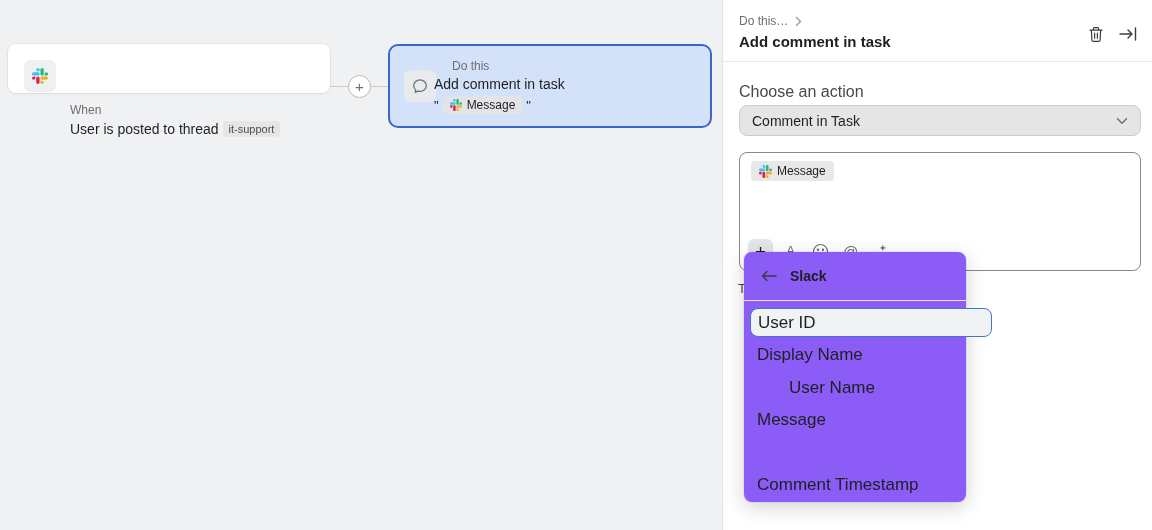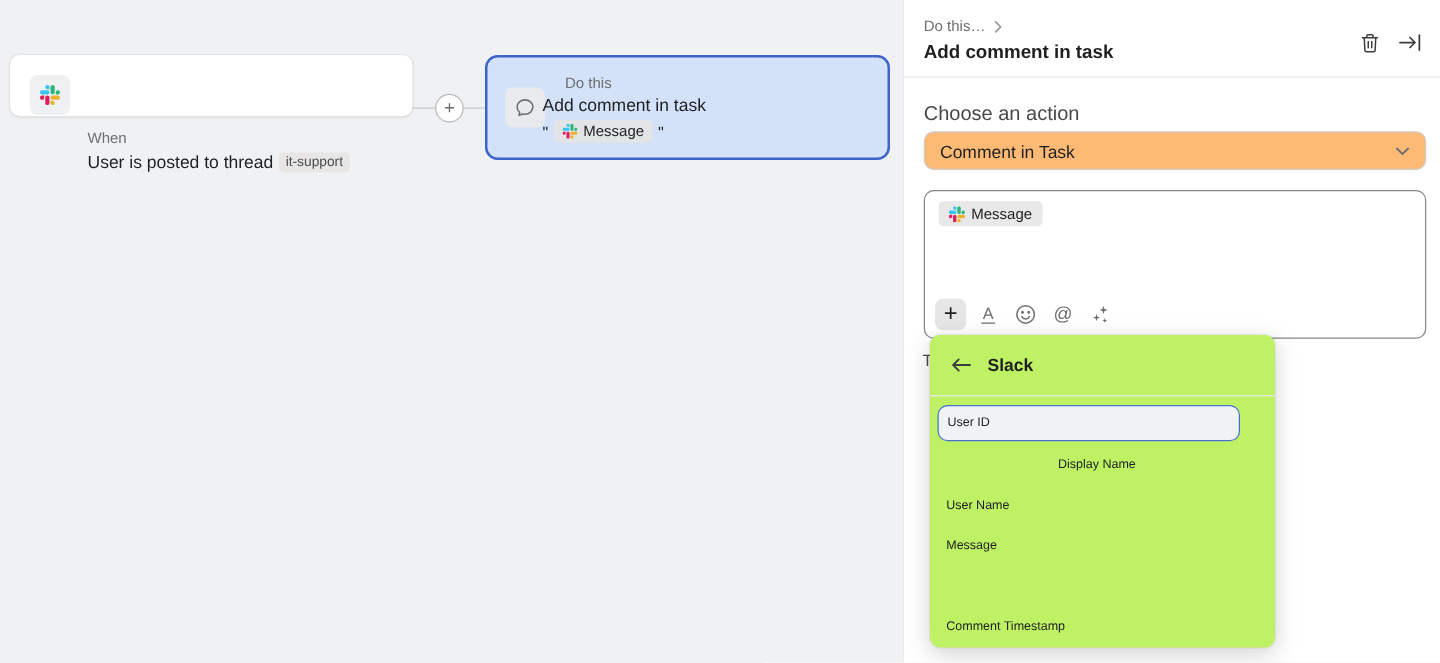--- a/index.html
+++ b/index.html
@@ -74,21 +74,21 @@
   .panel-title { position:absolute; left:16px; top:33px; font-size:15px; font-weight:700; color:#1e1f21; }
   .hdr-icon { position:absolute; top:24px; width:20px; height:20px; display:flex; align-items:center; justify-content:center; cursor:pointer; color:#3b3c3e; }
   .hdr-icon.trash { left:1085px; }
   .hdr-icon.collapse { left:1117px; }
   .panel .hdr-icon.trash { left:363px; }
   .panel .hdr-icon.collapse { left:395px; }
 
   .field-label { position:absolute; left:16px; top:83px; font-size:16px; font-weight:500; color:#47484a; }
   .select {
     position:absolute; left:16px; top:105px; width:402px; height:31px;
-    border:1px solid #cfcbcb; border-radius:8px; background:#fdba74;
+    border:1px solid #cfcbcb; border-radius:8px; background:#e5e5e5;
     display:flex; align-items:center; padding:0 12px; font-size:14px; color:#1e1f21;
     cursor:pointer;
   }
   .select .chev { margin-left:auto; color:#6d6e6f; display:flex; }
 
   .editor {
     position:absolute; left:16px; top:152px; width:402px; height:119px;
     border:1px solid #868789; border-radius:8px; background:#fff;
   }
   .editor .token-pill { position:absolute; left:11px; top:8px; background:#e9e8e8; padding:3px 8px; cursor:default; }
@@ -99,40 +99,40 @@
   }
   .tbtn.active { background:#e6e6e7; color:#1e1f21; }
   .tbtn.plus { font-size:19px; font-weight:400; line-height:1; }
   .tbtn .fmt-a { font-size:13px; border-bottom:1.5px solid #6d6e6f; line-height:1.15; padding:0 1px; }
   .tbtn.at { font-size:15px; }
 
   .occluded-text { position:absolute; left:15px; top:281px; font-size:13px; color:#47484a; }
 
   
   .popup {
-    position:absolute; left:744px; top:268px; width:276px; height:250px;
-    background:#bef264; border-radius:8px;
+    position:absolute; left:744px; top:252px; width:222px; height:250px;
+    background:#8b5cf6; border-radius:8px;
     box-shadow:0 0 0 1px rgba(0,0,0,0.05), 0 5px 20px rgba(0,0,0,0.18);
     z-index:5;
   }
   .popup-header { position:absolute; left:0; top:0; width:100%; height:48px; display:flex; align-items:center; padding-left:17px; gap:13px; }
   .popup-header .back { display:flex; color:#3b3c3e; cursor:pointer; }
   .popup-header .popup-title { font-size:14px; font-weight:700; color:#1e1f21; }
   .popup-divider { position:absolute; left:0; top:48px; width:100%; height:1px; background:#e7e8e9; }
   .popup-item {
     position:absolute; left:0; width:254px; height:30px;
     display:flex; align-items:center; padding-left:13px;
-    font-size:10px; color:#1e1f21; cursor:pointer;
+    font-size:17px; color:#1e1f21; cursor:pointer;
   }
   .popup-item.selected {
     left:6px; width:242px; height:29px;
     background:#f1f2f4; border:1.5px solid #4573d2; border-radius:8px;
     padding-left:7px;
   }
-  .pi-0 { top:56px; } .pi-1 { top:88px;justify-content:center; } .pi-2 { top:121px; }
+  .pi-0 { top:56px; } .pi-1 { top:88px; } .pi-2 { top:121px;margin-left:32px; }
   .pi-3 { top:153px; } .pi-4 { top:185px; } .pi-5 { top:218px; }
 
   svg { display:block; }
 </style>
 </head>
 <body>
 
 <svg width="0" height="0" style="position:absolute">
   <defs>
     <g id="slack-logo">

